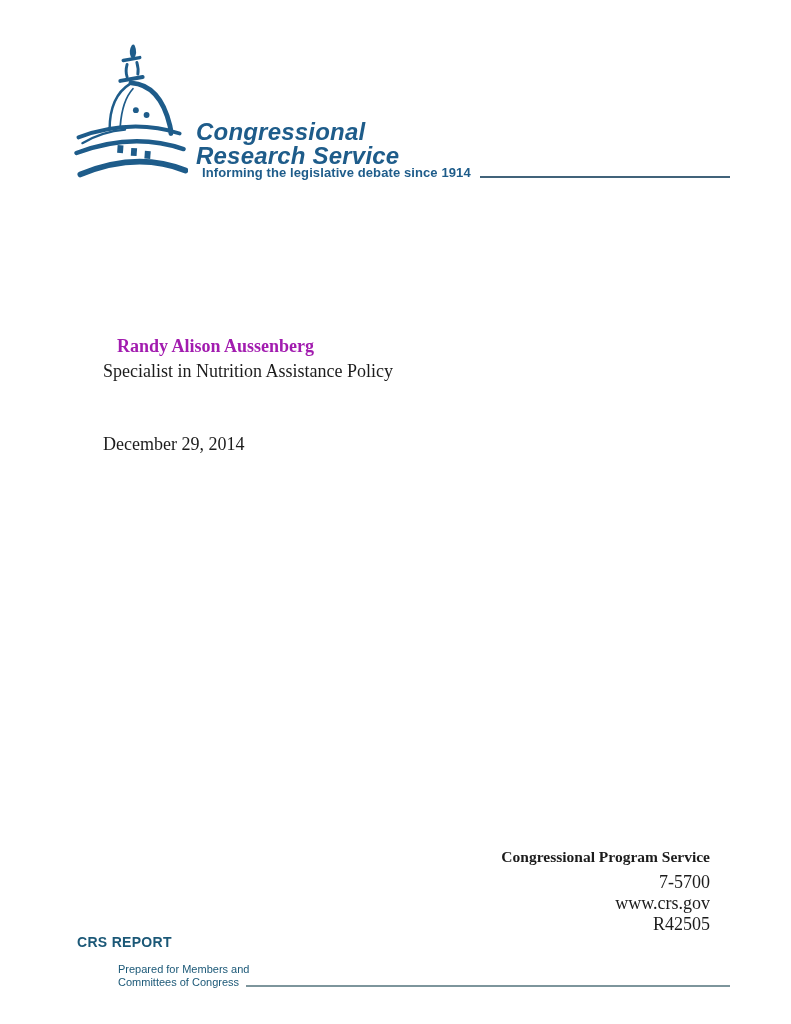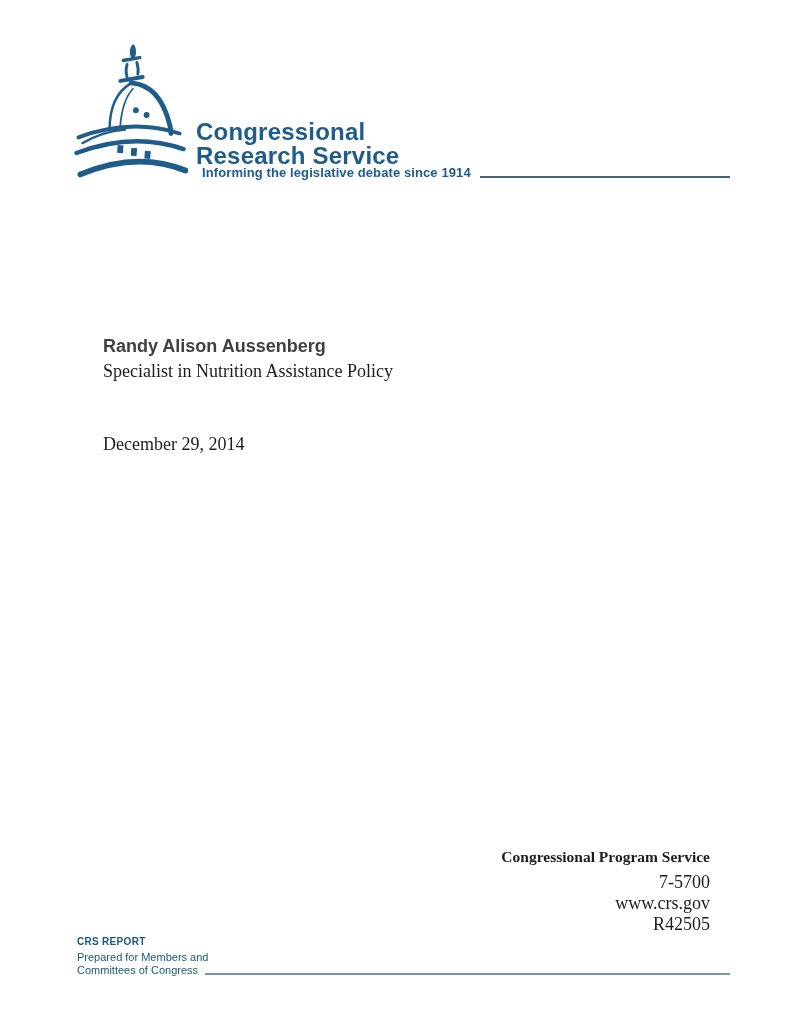--- a/index.html
+++ b/index.html
@@ -17,21 +17,21 @@
     width:791px;height:1024px;
     background:#ffffff;
     overflow:hidden;
   }
 
   
   .dome{position:absolute;left:74px;top:42px;width:114px;height:146px;}
   .org{
     position:absolute;left:196px;top:120px;
     font-family:"Liberation Sans",sans-serif;
-    font-weight:bold;
+    font-weight:bold;font-style:italic;
     font-size:24px;line-height:23.5px;
     color:var(--brand);
     letter-spacing:.2px;
   }
   .tagline-row{
     position:absolute;left:202px;top:164px;right:61px;
     display:flex;align-items:flex-end;
   }
   .tagline{
     font-size:13px;line-height:17px;font-weight:bold;
@@ -45,23 +45,23 @@
   }
 
   
   .report-title{
     position:absolute;left:102px;top:229px;width:640px;
     font-family:"Liberation Serif","DejaVu Serif",serif;
     font-weight:bold;font-size:29px;line-height:38px;
     color:var(--title-text);
   }
   .author-name{
-    position:absolute;left:103px;top:336px;
-    font-family:Liberation Sans, sans-serif;
-    font-weight:bold;font-size:18px;color:#404040;
+    position:absolute;left:117px;top:336px;
+    font-family:Liberation Serif, serif;
+    font-weight:bold;font-size:18px;color:#a21caf;
   }
   .author-role{
     position:absolute;left:103px;top:361px;
     font-family:"Liberation Serif","DejaVu Serif",serif;
     font-size:18px;color:#1c1c1c;
   }
   .report-date{
     position:absolute;left:103px;top:406px;
     font-family:"Liberation Serif","DejaVu Serif",serif;
     font-size:18px;color:#1c1c1c;margin-top:28px;
@@ -76,23 +76,23 @@
   }
   .fr-org{font-weight:bold;font-size:15.5px;line-height:20px;margin-bottom:5px;}
   .fr-line{font-size:18px;line-height:21px;}
 
   
   .footer-left{
     position:absolute;left:77px;top:936px;width:653px;
     color:var(--footer-teal);
     font-size:11px;line-height:12.5px;
   }
-  .fl-label{font-weight:bold;font-size:10px;letter-spacing:.3px;margin-bottom:2px;}
+  .fl-label{font-weight:bold;font-size:14px;letter-spacing:.3px;margin-bottom:14px;}
   .fl-row{display:flex;align-items:flex-end;margin-top:1px;}
-  .fl-text{white-space:nowrap;}
+  .fl-text{white-space:nowrap;margin-left:41px;}
   .fl-rule{
     flex:1;height:0;
     border-bottom:2px solid var(--rule-bottom);
     margin-left:7px;margin-bottom:2px;
   }
 </style>
 </head>
 <body>
 
 <div class="page">

